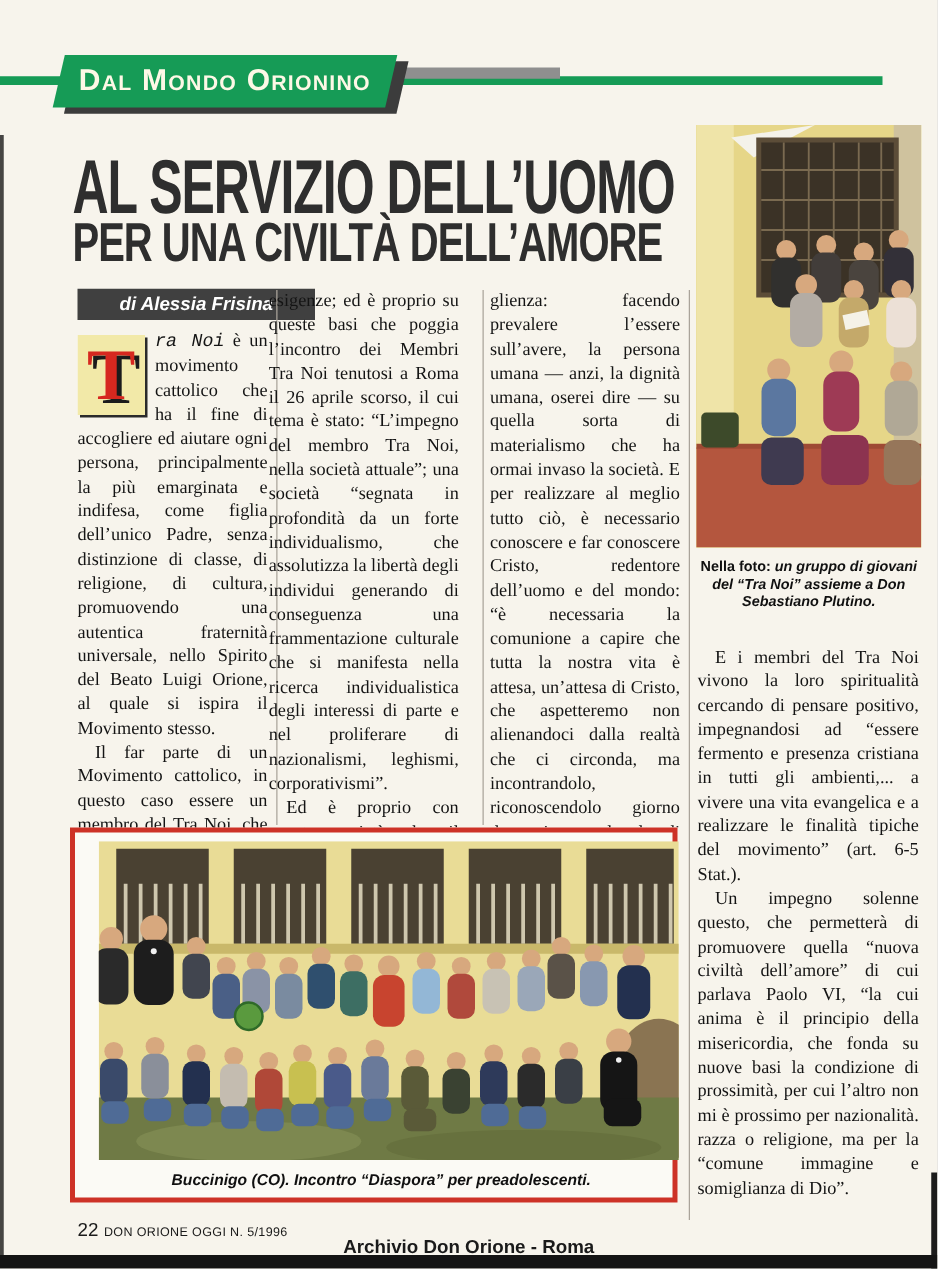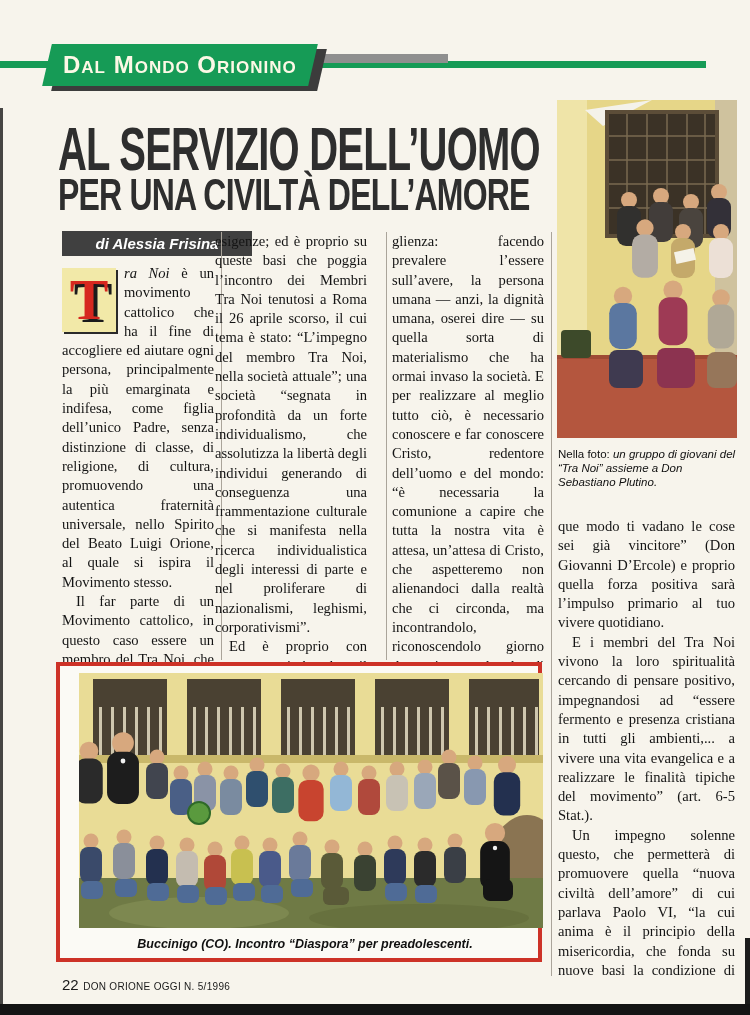--- a/index.html
+++ b/index.html
@@ -33,26 +33,26 @@
   #col4{left:558px;top:517px;width:177px;height:462px;}
   .vrule{position:absolute;width:1px;background:#aaa49a;}
   #rule1{left:221px;top:232px;height:428px;}
   #rule2{left:386px;top:232px;height:428px;}
   #rule3{left:551px;top:232px;height:744px;}
   
   .dropcap-box{float:left;width:54px;height:64px;background:#f2e9a8;box-shadow:2px 2px 0 #2a2a2a;
                margin:4px 8px 0 0;display:flex;align-items:center;justify-content:center;}
   .dropcap-box span{font-family:"Liberation Serif",serif;font-weight:bold;font-size:58px;line-height:58px;
                     color:#d6281f;text-shadow:4px 3px 0 #1b1b1b;}
-  .lead-italic{font-style:italic;}
+  .lead-italic{font-style:italic;font-family:Liberation Mono, monospace;}
   
   .photo-top{position:absolute;left:557px;top:100px;width:180px;height:338px;background:#e6d688;}
   .photo-top svg{display:block;}
   .cap-top{position:absolute;left:558px;top:447px;width:178px;font-family:"Liberation Sans",sans-serif;
-           font-size:11.5px;line-height:14px;font-weight:normal;color:#101010;}
+           font-size:11.5px;line-height:14px;font-weight:bold;color:#101010;text-align:center;}
   .cap-top .rest{font-style:italic;}
   .frame{position:absolute;left:56px;top:662px;width:486px;height:300px;border:4px solid #cd3227;
          background:#fbfaf5;box-sizing:border-box;padding:7px 7px 0 19px;}
   .frame svg{display:block;}
   .cap-bottom{height:31px;display:flex;align-items:center;justify-content:center;
               font-family:"Liberation Sans",sans-serif;font-style:italic;font-weight:bold;
               font-size:12.5px;color:#101010;}
   
   .footer-left{position:absolute;left:62px;top:976px;font-family:"Liberation Sans",sans-serif;color:#1a1a1a;}
   .footer-left .pg{font-weight:normal;font-size:15px;}
@@ -151,21 +151,20 @@
       <rect x="100" y="248" width="38" height="40" rx="8" fill="#8c3350"></rect>
       <rect x="150" y="252" width="30" height="36" rx="8" fill="#96765a"></rect>
     </svg>
   </div>
 
   <div class="cap-top">
     <span>Nella foto:</span><span class="rest"> un gruppo di giovani del “Tra Noi” assieme a Don Sebastiano Plutino.</span>
   </div>
 
   <div class="col" id="col4">
-    <p>que modo ti vadano le cose sei già vincitore” (Don Giovanni D’Ercole) e proprio quella forza positiva sarà l’impulso primario al tuo vivere quotidiano.</p>
     <p class="ind">E i membri del Tra Noi vivono la loro spiritualità cercando di pensare positivo, impegnandosi ad “essere fermento e presenza cristiana in tutti gli ambienti,... a vivere una vita evangelica e a realizzare le finalità tipiche del movimento” (art. 6-5 Stat.).</p>
     <p class="ind">Un impegno solenne questo, che permetterà di promuovere quella “nuova civiltà dell’amore” di cui parlava Paolo VI, “la cui anima è il principio della misericordia, che fonda su nuove basi la condizione di prossimità, per cui l’altro non mi è prossimo per nazionalità. razza o religione, ma per la “comune immagine e somiglianza di Dio”.</p>
   </div>
 
   <div class="frame">
     <svg width="464" height="255" viewBox="0 0 464 255" xmlns="http://www.w3.org/2000/svg">
       <defs>
         <symbol id="figB" overflow="visible">
           <circle r="7.5" cy="0" fill="#d7a87e"></circle>
           <rect x="-11" y="6" width="22" height="36" rx="8"></rect>
@@ -252,18 +251,19 @@
       <rect x="244" y="214" width="26" height="18" rx="6" fill="#5a5a38"></rect>
       <rect x="404" y="206" width="30" height="22" rx="7" fill="#151515"></rect>
     </svg>
     <div class="cap-bottom">Buccinigo (CO). Incontro “Diaspora” per preadolescenti.</div>
   </div>
 
   <div class="footer-left">
     <span class="pg">22</span>
     <span class="iss">DON ORIONE OGGI N. 5/1996</span>
   </div>
+  <div class="stamp">Archivio Don Orione - Roma</div>
 
   <div class="edge-left"></div>
   <div class="edge-right"></div>
   <div class="edge-bottom"></div>
 
 </div>
 
 </body></html>

